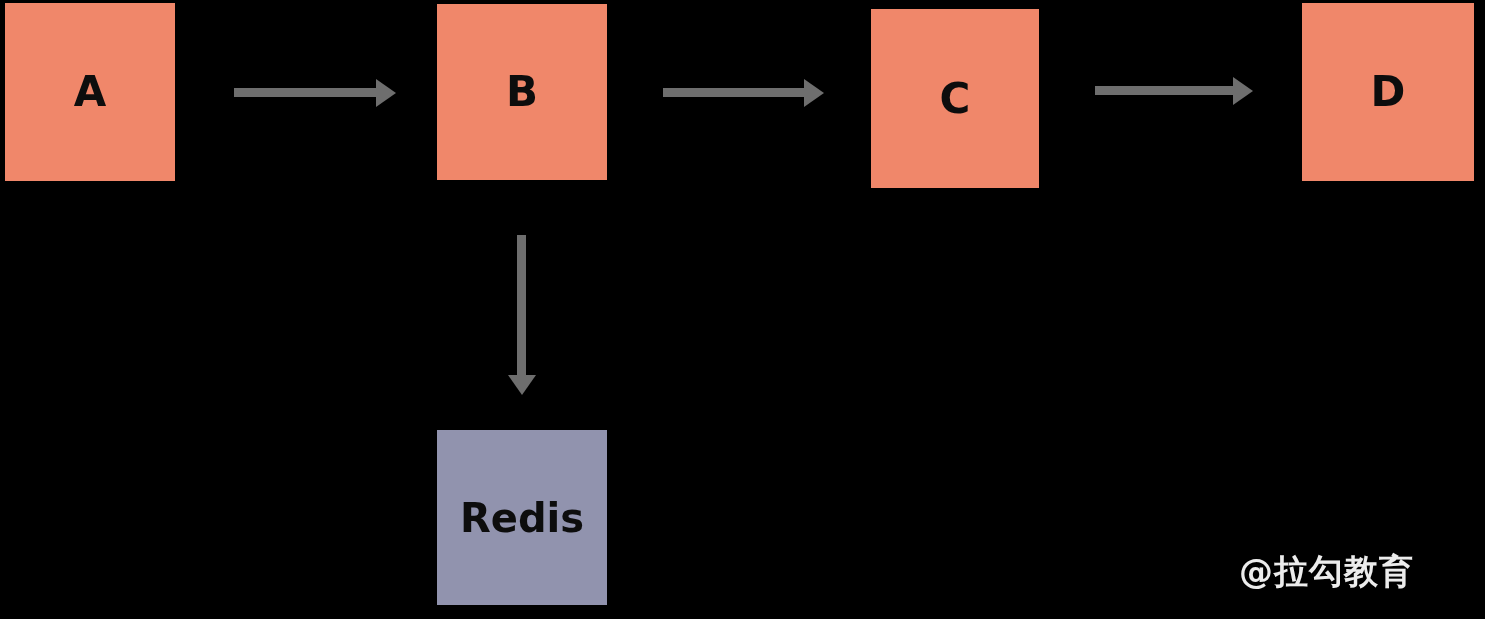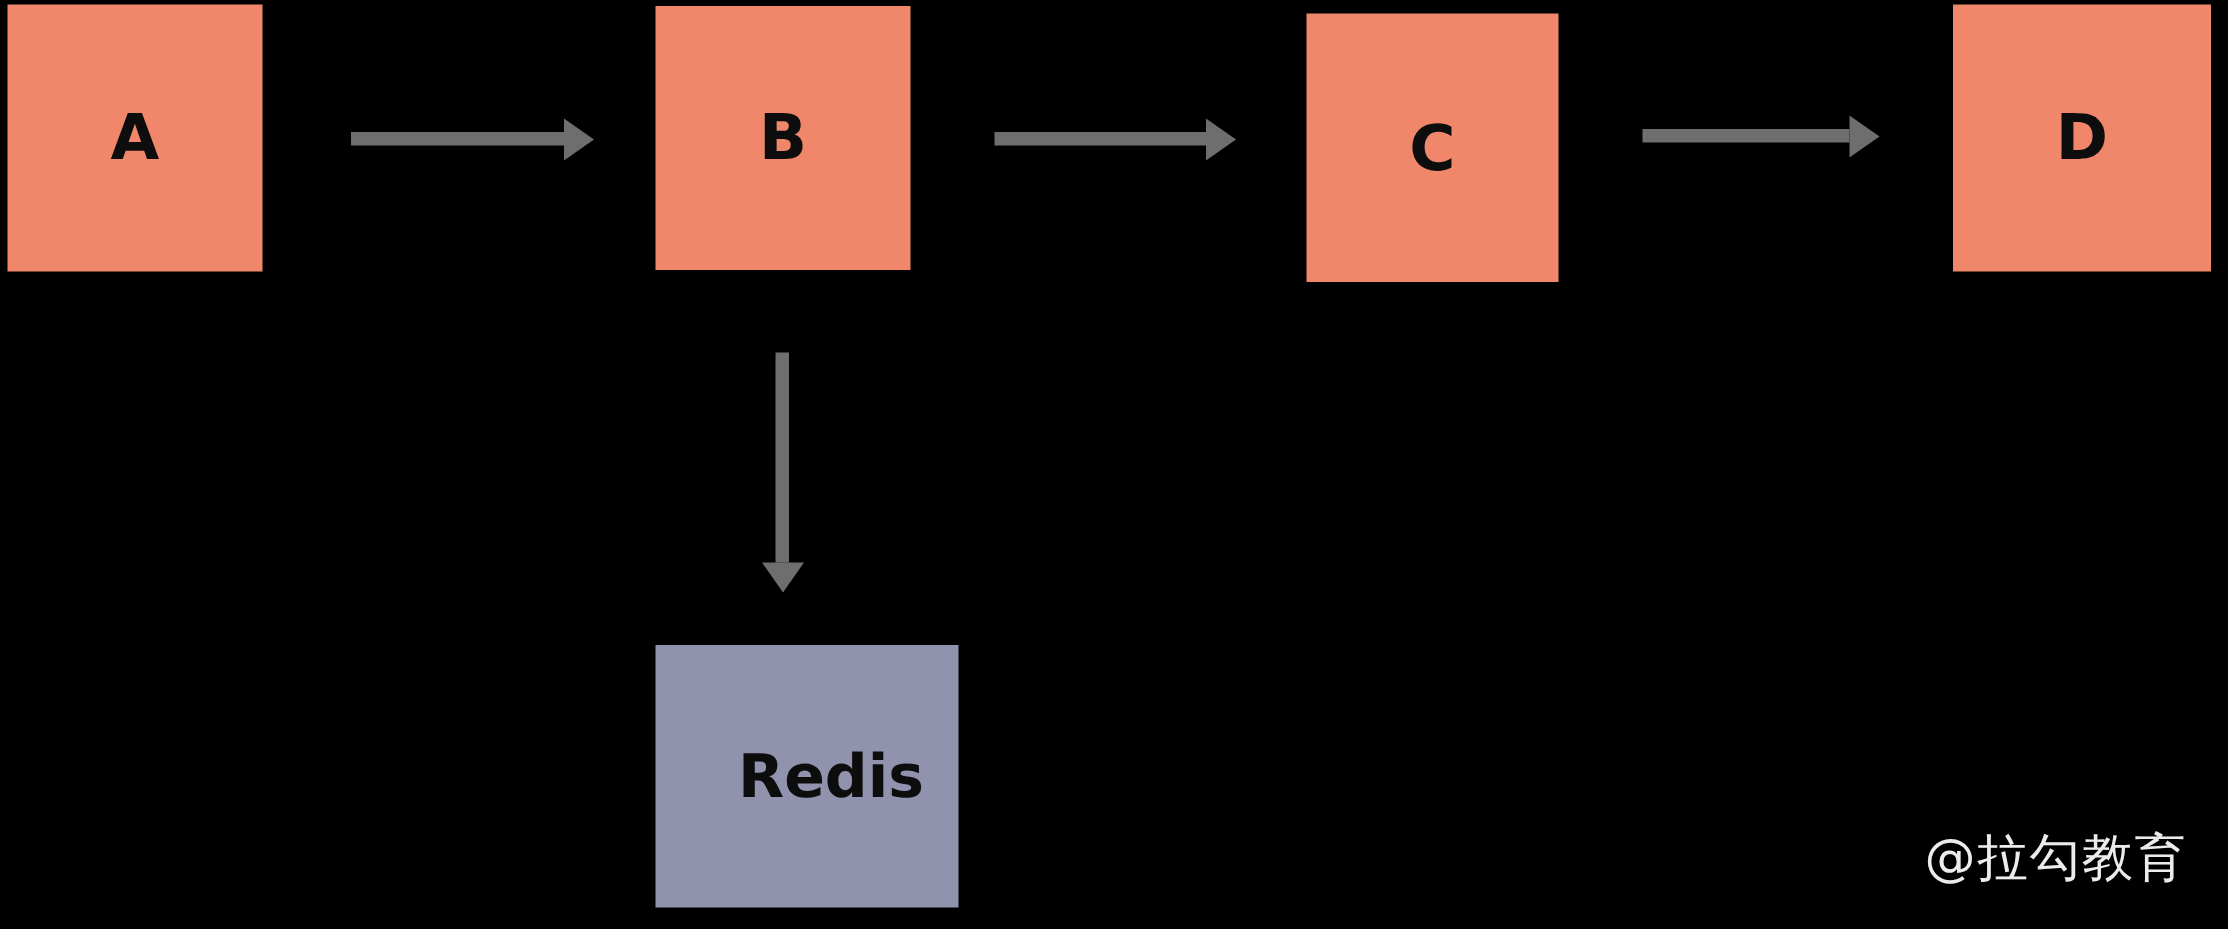--- a/index.html
+++ b/index.html
@@ -27,21 +27,21 @@
     font-size: 42px;
     line-height: 1;
   }
   .node-orange { background: #F0876A; }
   .node-purple { background: #9193AE; }
 
   #node-a { left: 5px;    top: 3px;   width: 170px; height: 178px; }
   #node-b { left: 437px;  top: 4px;   width: 170px; height: 176px; }
   #node-c { left: 871px;  top: 9px;   width: 168px; height: 179px; }
   #node-d { left: 1302px; top: 3px;   width: 172px; height: 178px; }
-  #node-redis { left: 437px; top: 430px; width: 170px; height: 175px; padding-left: 32px; }
+  #node-redis { left: 437px; top: 430px; width: 170px; height: 175px; }
   #node-redis span { font-size: 40px; }
 
   .arrow { position: absolute; }
   .shaft-h {
     position: absolute;
     height: 9px;
     background: #6E6E6E;
     top: 0;
     left: 0;
   }
@@ -82,24 +82,24 @@
   #arrow-cd .shaft-h { width: 138px; }
   #arrow-cd .head-right { left: 138px; top: -9.5px; }
 
   
   #arrow-b-redis { left: 517px; top: 235px; }
   #arrow-b-redis .shaft-v { height: 140px; }
   #arrow-b-redis .head-down { left: -9.5px; top: 140px; }
 
   .watermark {
     position: absolute;
-    left: 1283px;
+    left: 1239px;
     top: 549px;
     font-size: 34px;
-    font-weight: normal;
+    font-weight: bold;
     color: #ECECEC;
     letter-spacing: 1px;
     white-space: nowrap;
   }
 </style>
 </head>
 <body>
 
 <div class="canvas">
 

